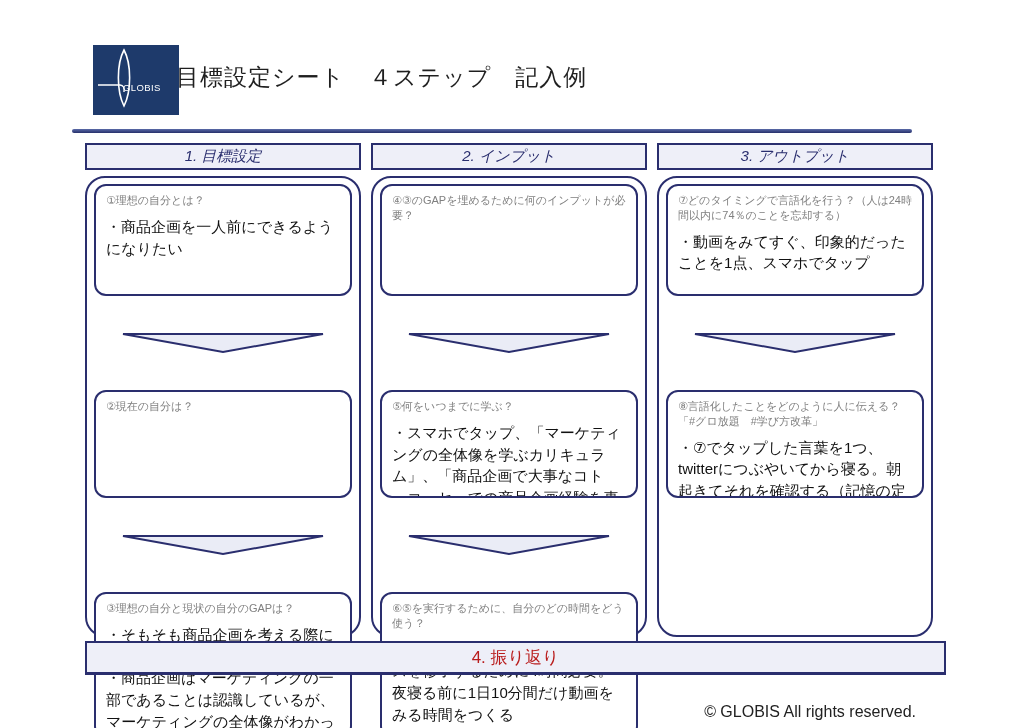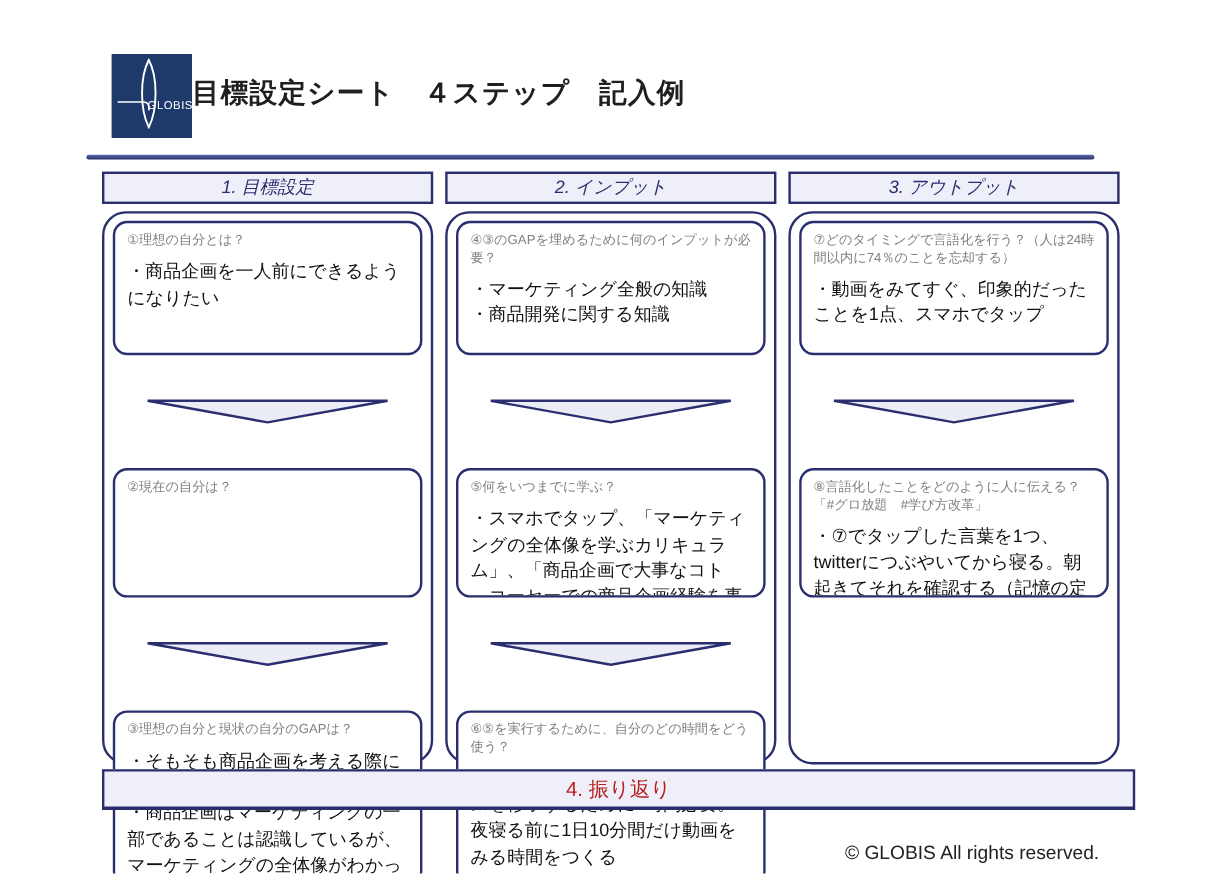--- a/index.html
+++ b/index.html
@@ -3,26 +3,26 @@
 <meta charset="utf-8">
 <style>
   html,body{margin:0;padding:0;}
   body{
     width:1024px;height:728px;position:relative;background:#ffffff;
     font-family:"Liberation Sans","DejaVu Sans",sans-serif;
     overflow:hidden;
   }
   
   .logo{
-    position:absolute;left:93px;top:45px;width:67px;height:70px;
+    position:absolute;left:93px;top:45px;width:86px;height:70px;
     background:#1E3A6B;
   }
   .title{
-    position:absolute;left:160px;top:62px;
-    font-size:23px;font-weight:bold;color:#1f1f1f;letter-spacing:1px;
+    position:absolute;left:176px;top:62px;
+    font-size:23px;font-weight:normal;color:#1f1f1f;letter-spacing:1px;
     white-space:nowrap;
   }
   .rule{
     position:absolute;left:72px;top:129px;width:840px;height:4px;
     background:linear-gradient(to bottom,#5a6aa8,#27306b);
     border-radius:2px;
   }
   
   .col-header{
     position:absolute;top:143px;width:276px;height:27px;box-sizing:border-box;
@@ -100,22 +100,20 @@
   <div class="qbox h3">
     <div class="q">③理想の自分と現状の自分のGAPは？</div>
     <div class="a">・そもそも商品企画を考える際に必要な概念がわかっていない
 ・商品企画はマーケティングの一部であることは認識しているが、マーケティングの全体像がわかっていない</div>
   </div>
 </div>
 
 <div class="col c2">
   <div class="qbox h1">
     <div class="q">④③のGAPを埋めるために何のインプットが必要？</div>
-    <div class="a">・マーケティング全般の知識
-・商品開発に関する知識</div>
   </div>
   <svg class="arrow" viewBox="0 0 204 22">
     <polygon points="2,2 202,2 102,20" fill="#EAECF6" stroke="#2A2E6E" stroke-width="2"></polygon>
   </svg>
   <div class="qbox h2">
     <div class="q">⑤何をいつまでに学ぶ？</div>
     <div class="a">・スマホでタップ、「マーケティングの全体像を学ぶカリキュラム」、「商品企画で大事なコト　～コーセーでの商品企画経験を事例に～」を受講修了する</div>
   </div>
   <svg class="arrow" viewBox="0 0 204 22">
     <polygon points="2,2 202,2 102,20" fill="#EAECF6" stroke="#2A2E6E" stroke-width="2"></polygon>

